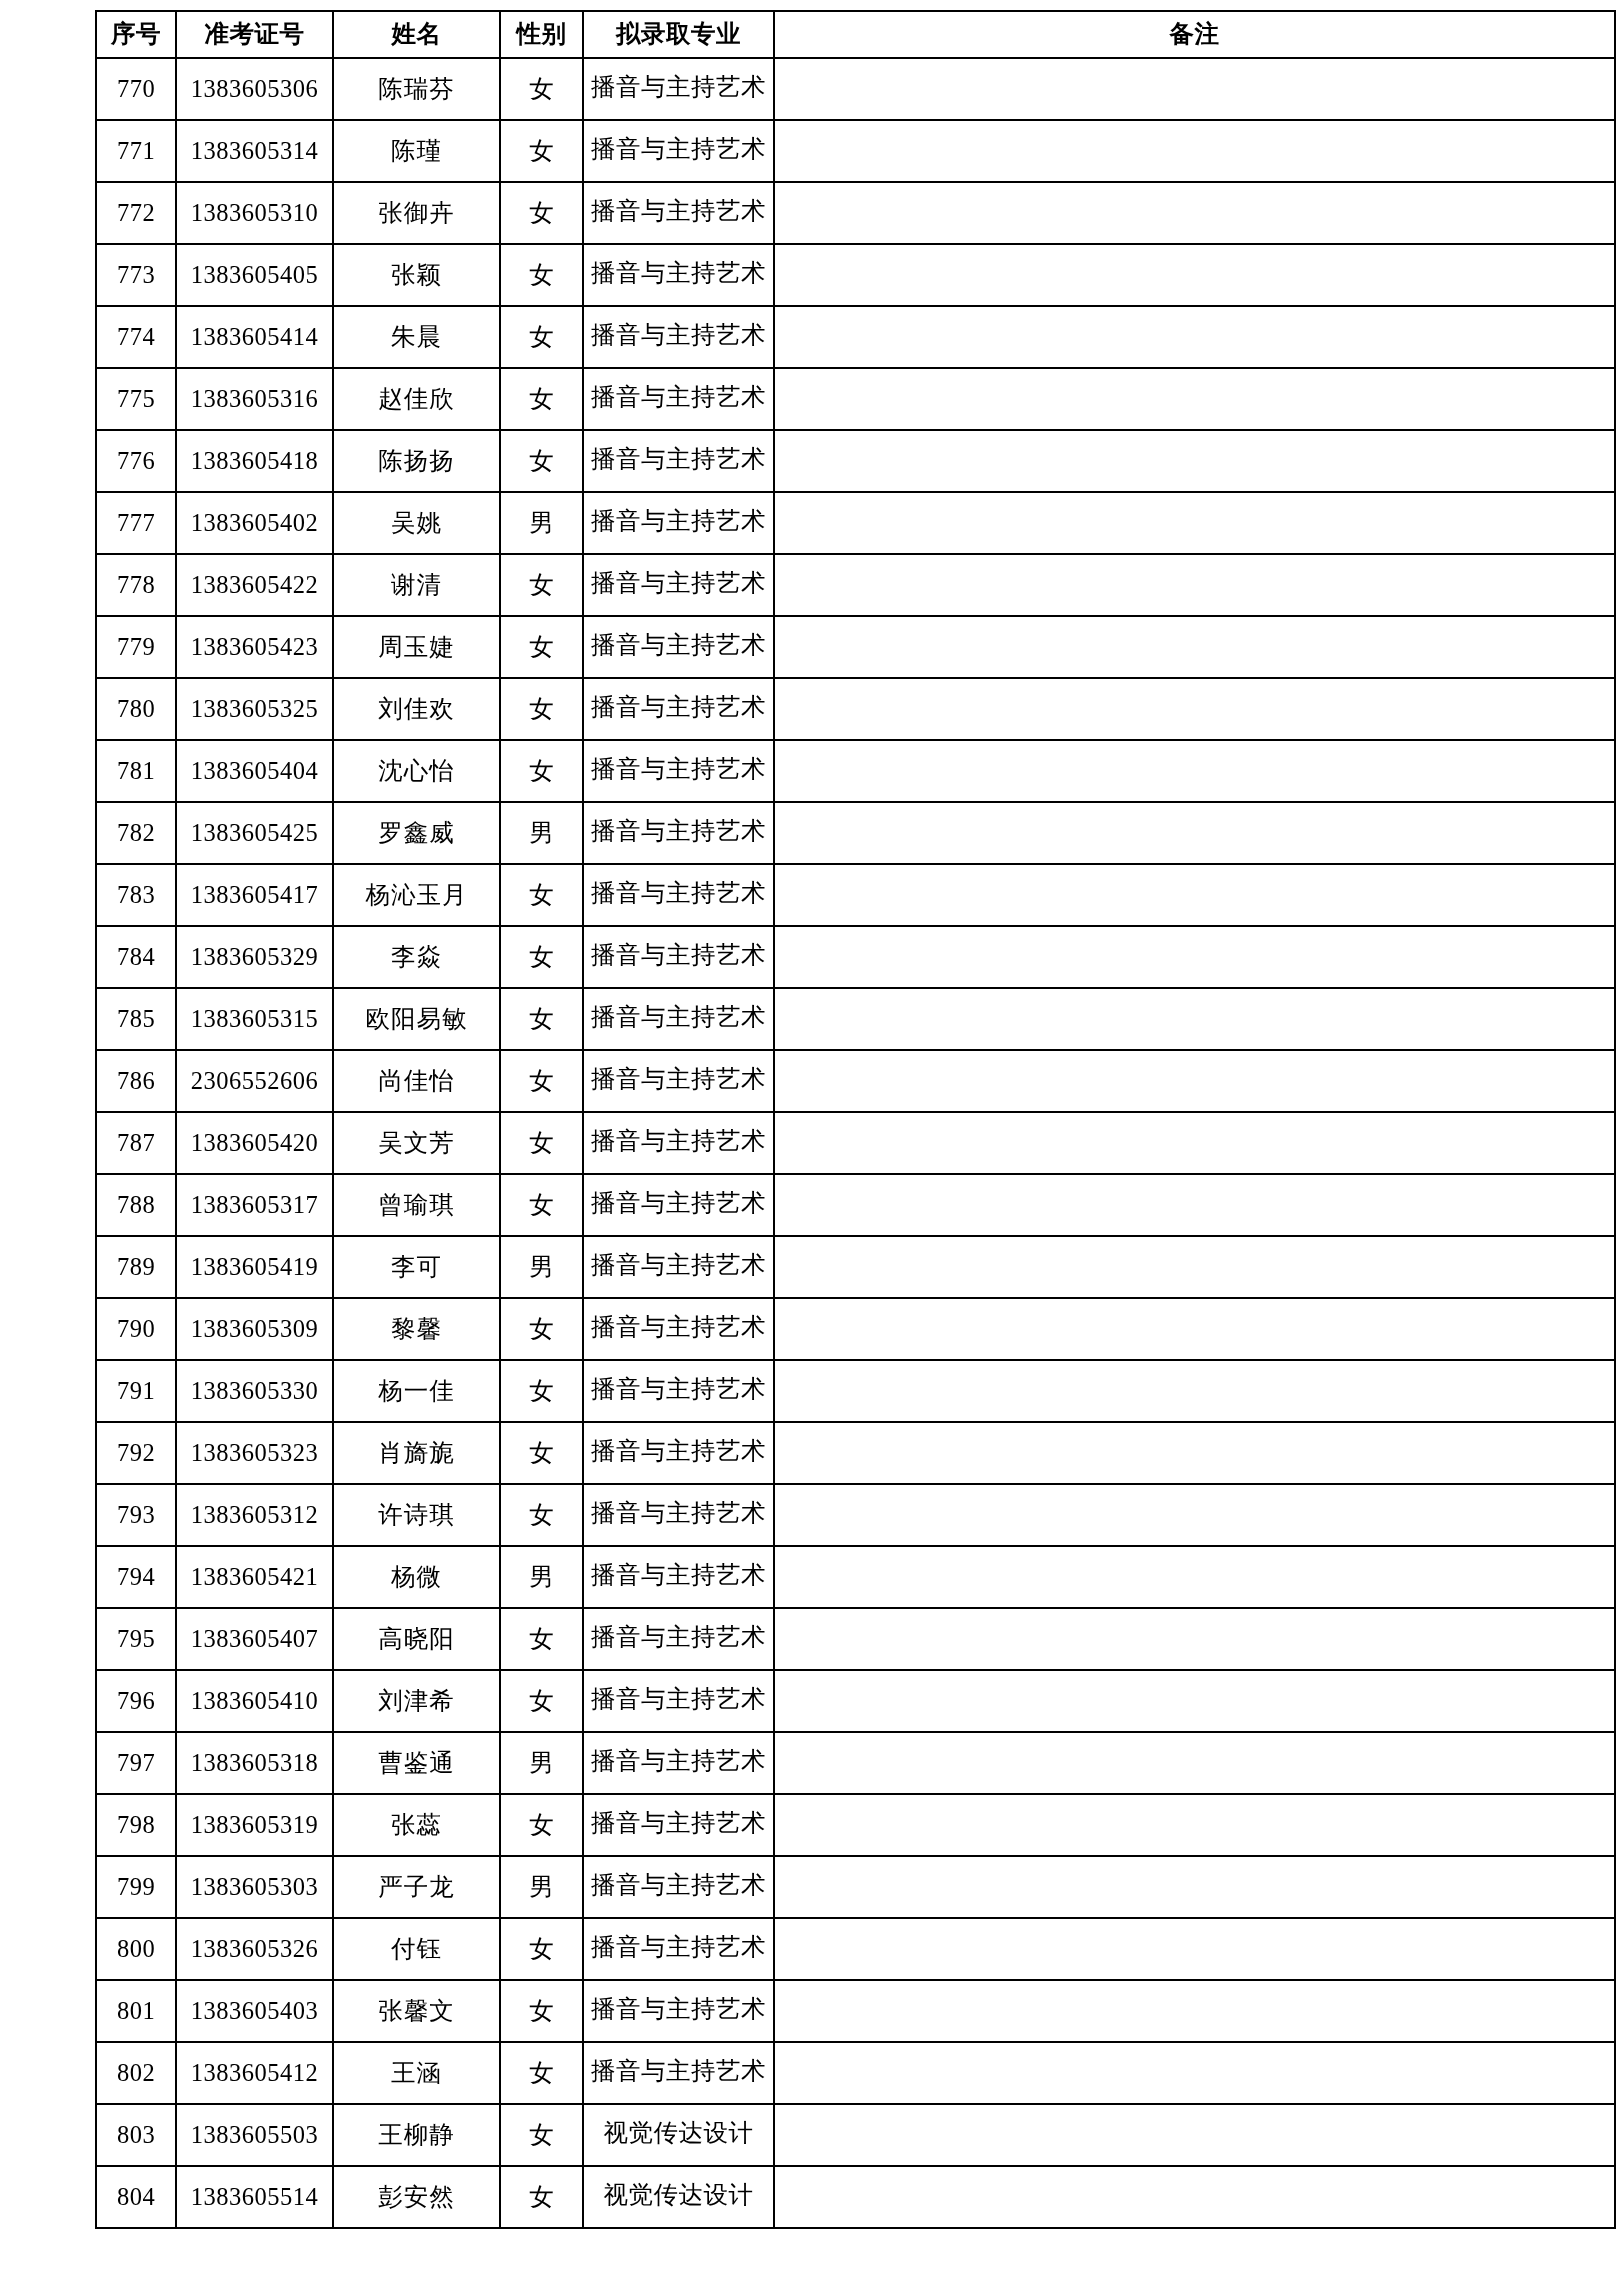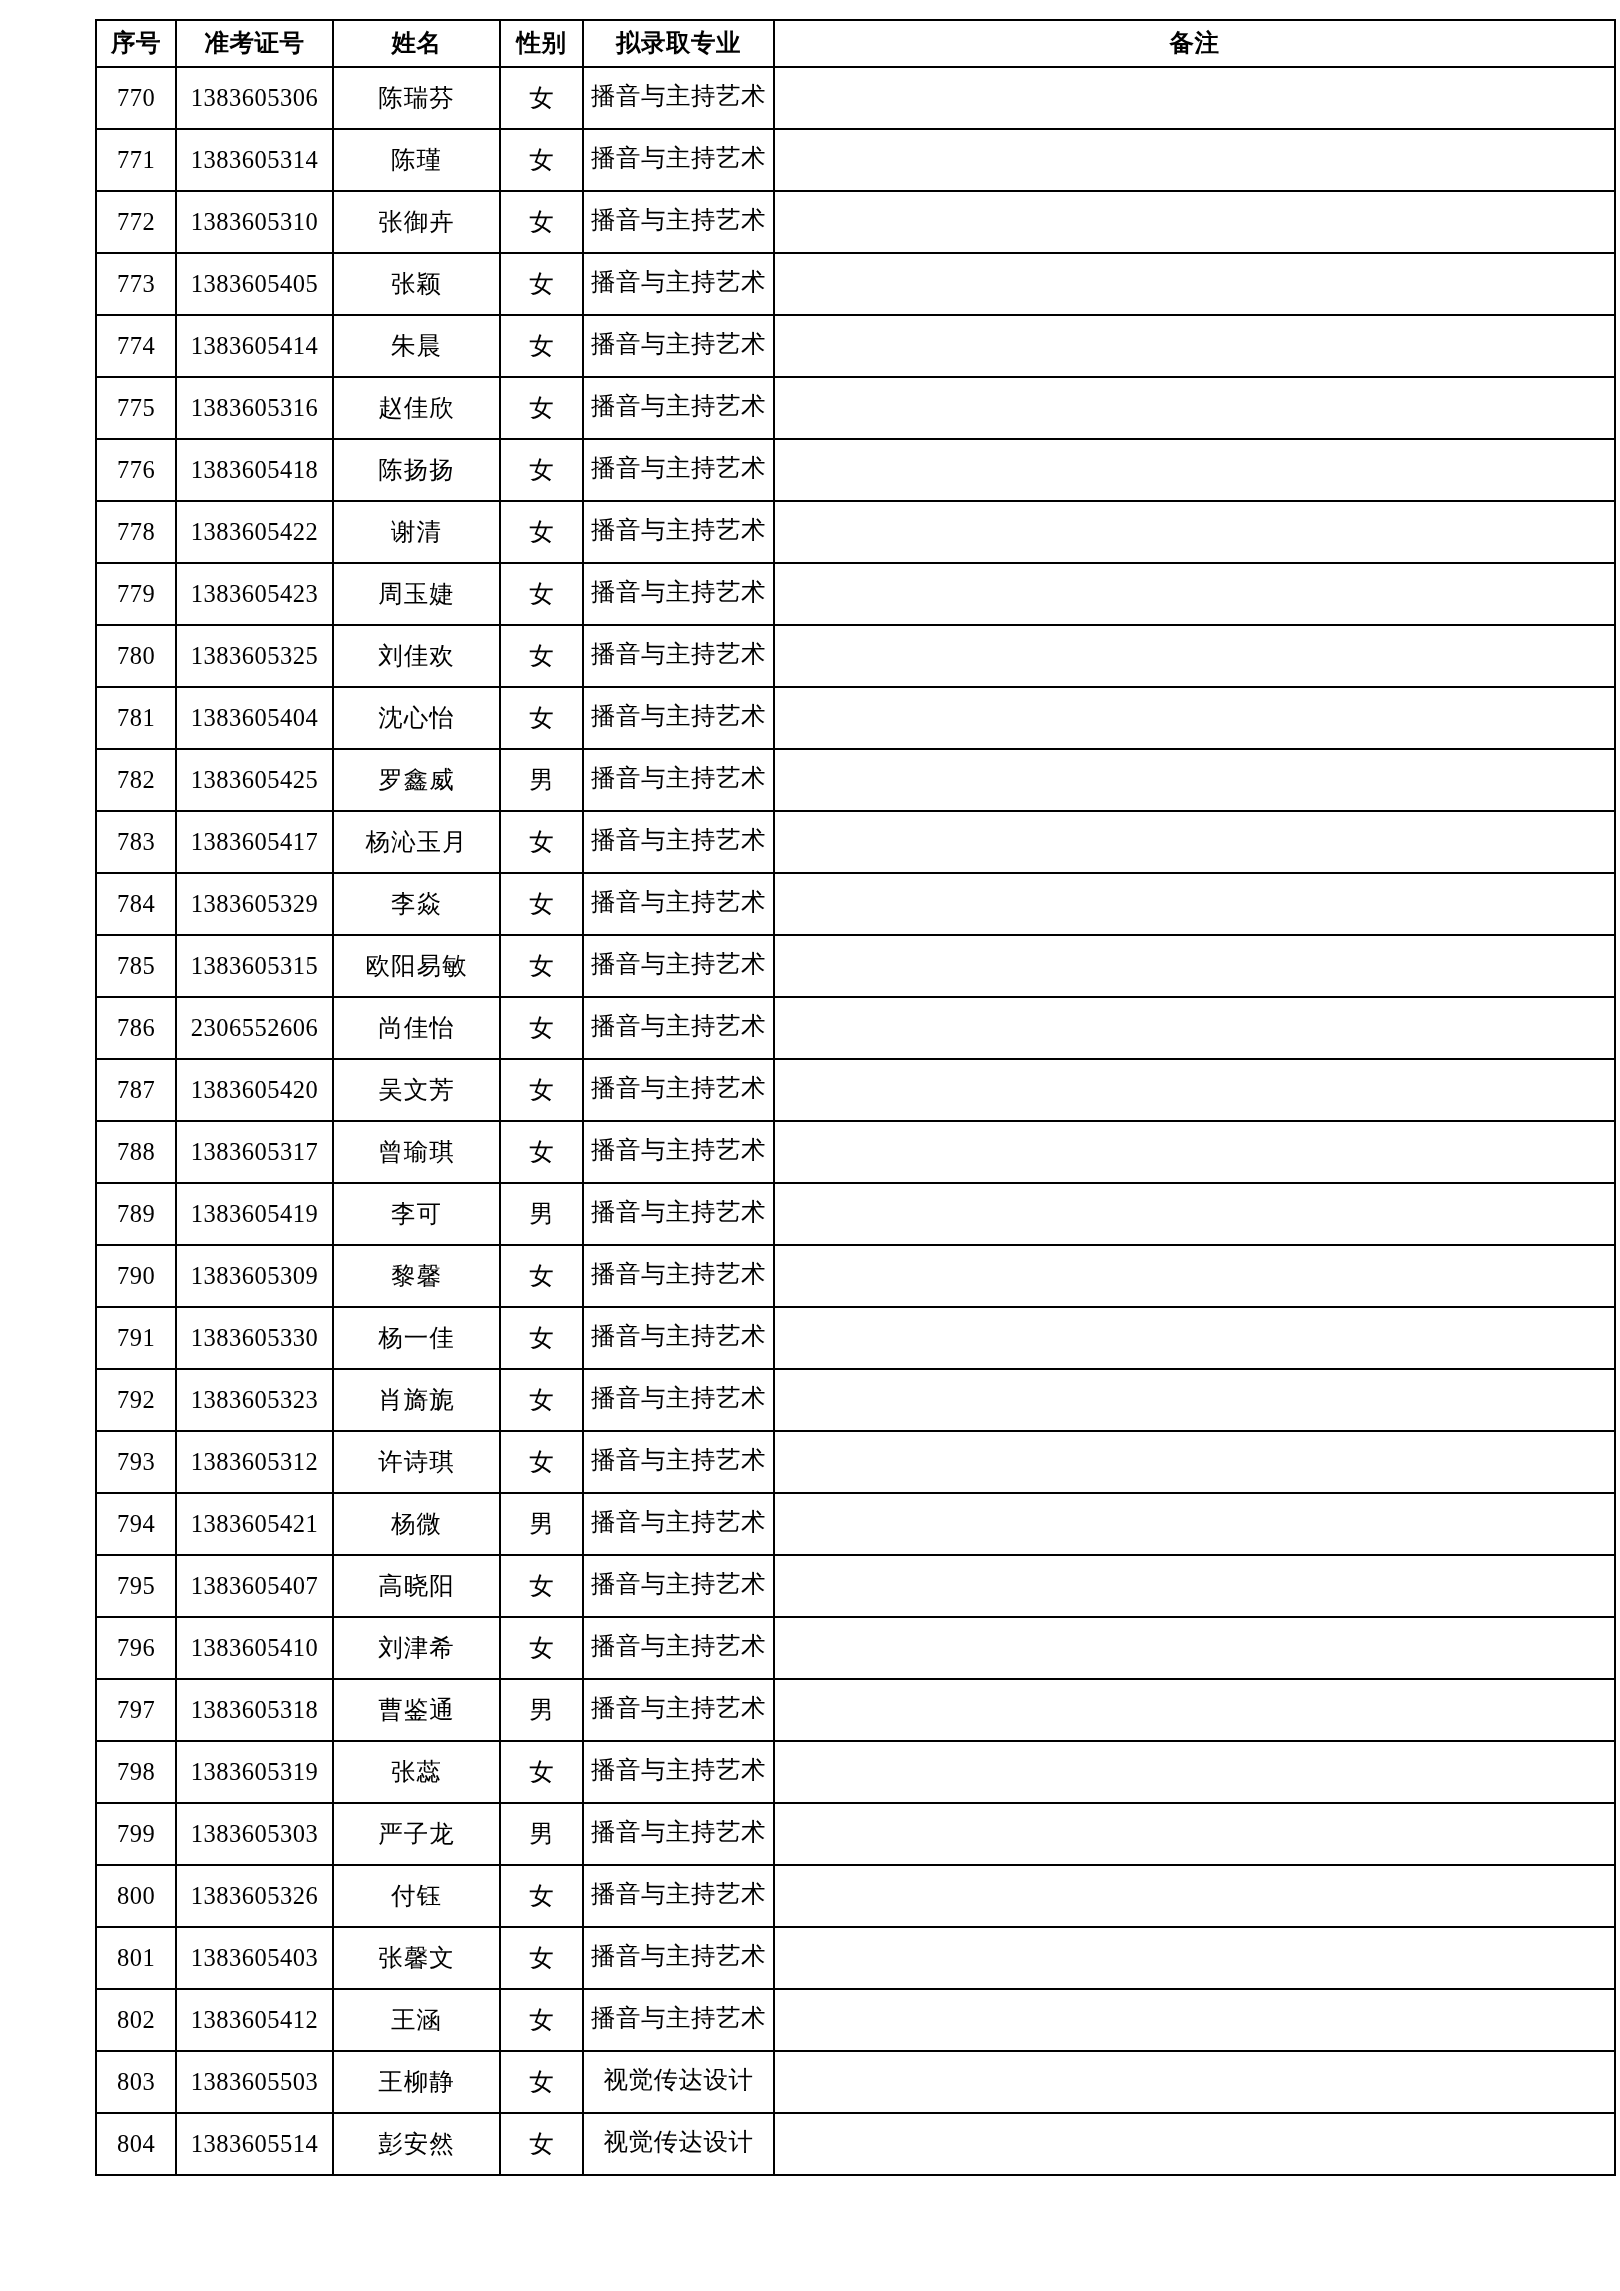--- a/index.html
+++ b/index.html
@@ -17,21 +17,21 @@
   #page {
     position: relative;
     width: 1620px;
     height: 2292px;
     background: #ffffff;
     box-sizing: border-box;
   }
   #table-wrap {
     position: absolute;
     left: 47px;
-    top: 19px;
+    top: 10px;
     width: 1265px;
     padding-left: 48px;
   }
   table.roster {
     border-collapse: collapse;
     table-layout: fixed;
     width: 1519px;
     background: #ffffff;
   }
   table.roster col.c-seq    { width: 80px; }
@@ -144,20 +144,28 @@
           </tr>
           <tr>
             <td class="cell-seq">776</td>
             <td class="cell-admit">1383605418</td>
             <td class="cell-name">陈扬扬</td>
             <td class="cell-gender">女</td>
             <td class="cell-major">播音与主持艺术</td>
             <td class="cell-remark"></td>
           </tr>
           <tr>
+            <td class="cell-seq">777</td>
+            <td class="cell-admit">1383605402</td>
+            <td class="cell-name">吴姚</td>
+            <td class="cell-gender">男</td>
+            <td class="cell-major">播音与主持艺术</td>
+            <td class="cell-remark"></td>
+          </tr>
+          <tr>
             <td class="cell-seq">778</td>
             <td class="cell-admit">1383605422</td>
             <td class="cell-name">谢清</td>
             <td class="cell-gender">女</td>
             <td class="cell-major">播音与主持艺术</td>
             <td class="cell-remark"></td>
           </tr>
           <tr>
             <td class="cell-seq">779</td>
             <td class="cell-admit">1383605423</td>

